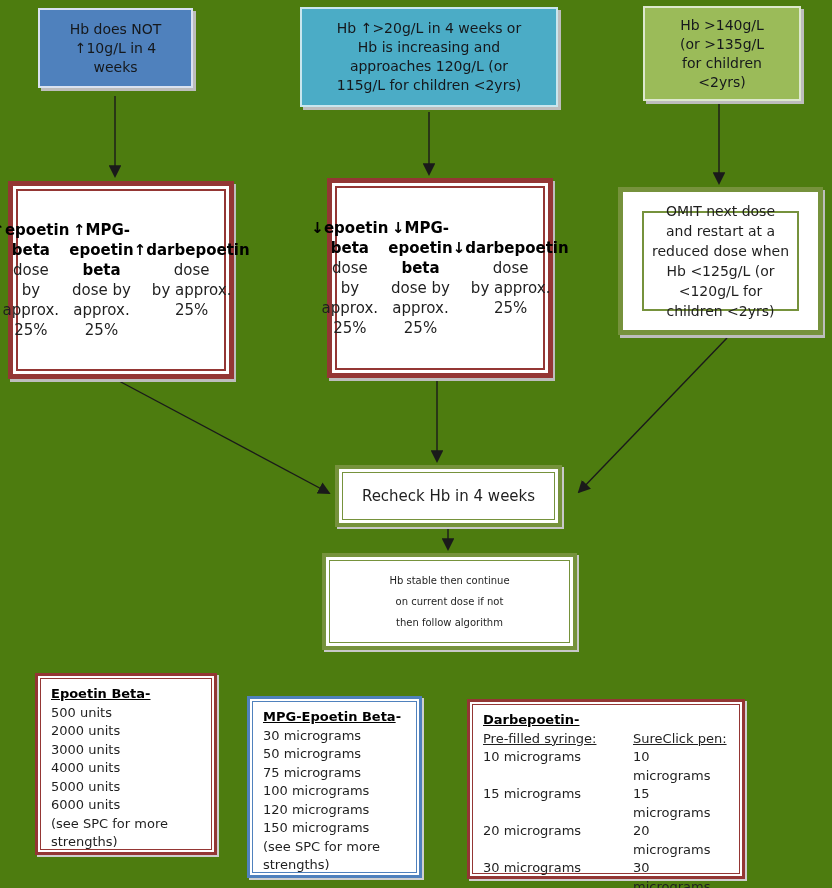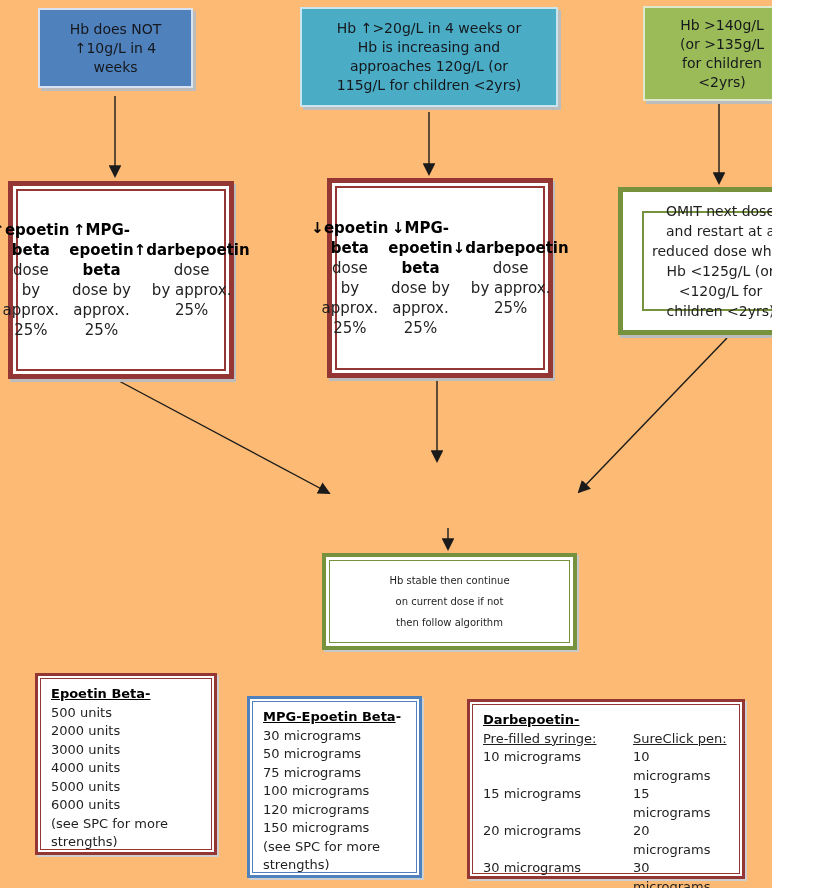--- a/index.html
+++ b/index.html
@@ -1,21 +1,21 @@
 <!DOCTYPE html>
 <html><head>
 <meta charset="utf-8">
 <style>
   :root{
     --red:#943634; --olive:#76923c; --blue:#4f81bd; --teal:#4bacc6; --green:#9bbb59;
     --ink:#1f1f1f; --shadow:#bdbdbd;
   }
   html,body{margin:0;padding:0;background:#ffffff;}
   .canvas{
-    position:relative; width:772px; height:888px; background:#fdba74; overflow:hidden;
+    position:relative; width:832px; height:888px; background:#4d7c0f; overflow:hidden;
     font-family:"DejaVu Sans","Liberation Sans",sans-serif; color:var(--ink);
   }
   .shape{position:absolute; box-sizing:border-box;}
   .pre{white-space:pre-line;}
   .center{text-align:center;}
 
   
   .top-box{
     display:flex; align-items:center; justify-content:center;
     box-shadow:3px 3px 0 var(--shadow);
@@ -132,20 +132,25 @@
     <div class="inner">
       <div class="omit-text center pre">OMIT next dose
 and restart at a
 reduced dose when
 Hb &lt;125g/L (or
 &lt;120g/L for
 children &lt;2yrs)</div>
     </div>
   </div>
 
+  <div class="shape dbl grn-mid" style="left:335px; top:465px; width:227px; height:62px;">
+    <div class="inner">
+      <div class="recheck-text center">Recheck Hb in 4 weeks</div>
+    </div>
+  </div>
 
   <div class="shape dbl grn-mid" style="left:322px; top:553px; width:255px; height:97px;">
     <div class="inner">
       <div class="stable-text center pre">Hb stable then continue
 on current dose if not
 then follow algorithm</div>
     </div>
   </div>
 
   <div class="shape dbl red-sm" style="left:35px; top:673px; width:182px; height:182px;">

